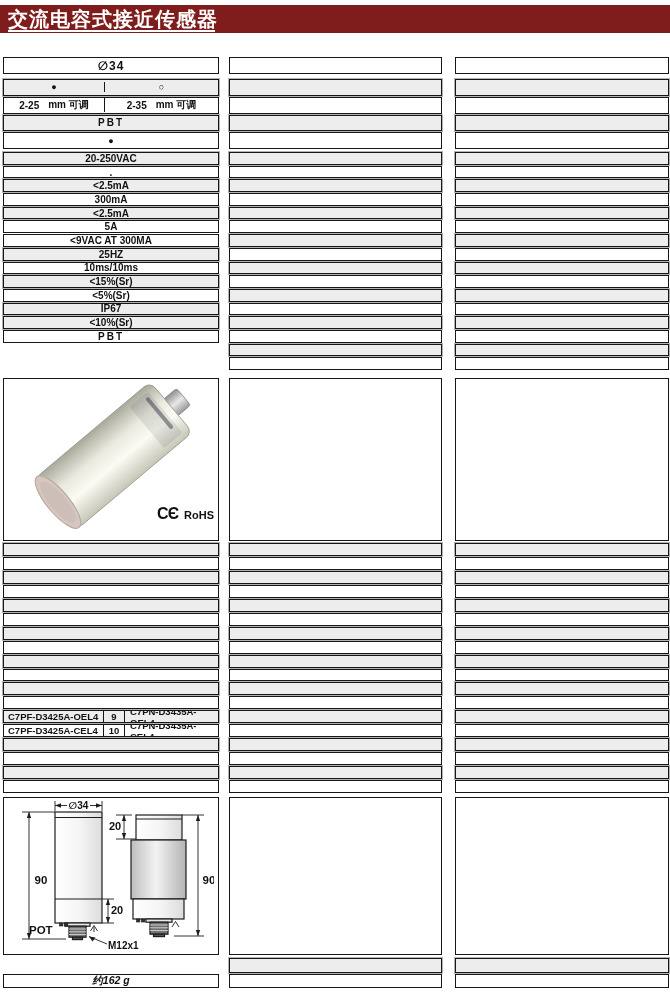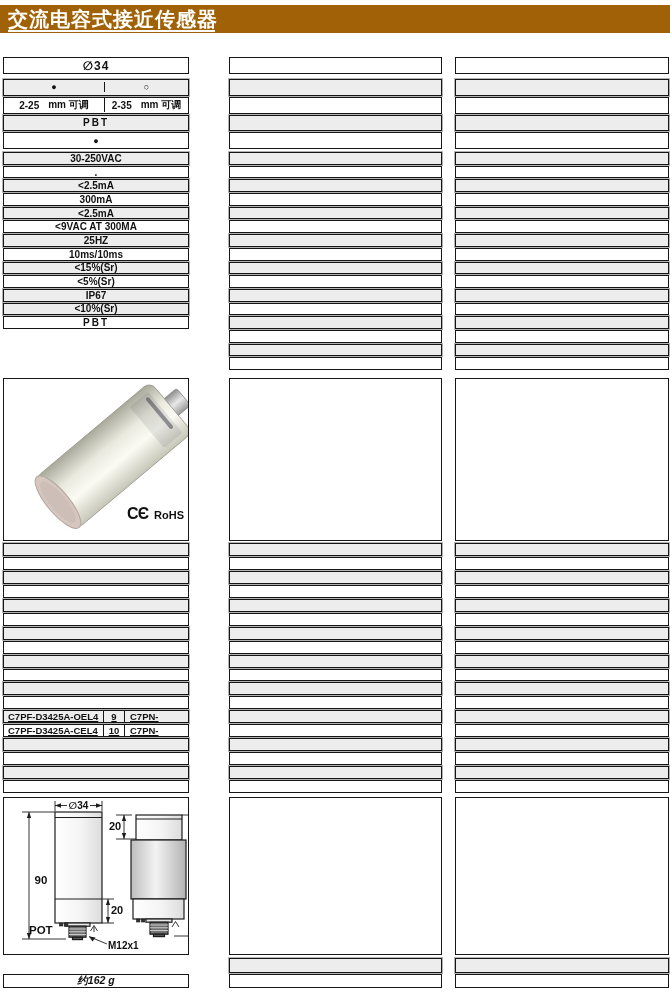--- a/index.html
+++ b/index.html
@@ -1,40 +1,40 @@
 <!DOCTYPE html>
 <html><head>
 <meta charset="utf-8">
 <style>
   html,body{margin:0;padding:0;background:#fff;}
   .page{position:relative;width:670px;height:993px;background:#fff;overflow:hidden;
         font-family:"Liberation Sans","DejaVu Sans",sans-serif;color:#111;}
   
-  .titlebar{position:absolute;left:0;top:5px;width:670px;height:28px;background:#a16207;}
+  .titlebar{position:absolute;left:0;top:5px;width:670px;height:28px;background:#7f1d1d;}
   .title{position:absolute;left:8px;top:1px;font-size:20px;font-weight:bold;color:#fff;letter-spacing:1px;}
   .title-underline{position:absolute;left:8px;top:25px;width:207px;height:2px;background:#fff;}
   
   .col{position:absolute;top:0;height:993px;}
   .block{position:absolute;left:0;width:100%;box-sizing:border-box;}
   .row{box-sizing:border-box;border:1.4px solid #161616;background:#fff;display:flex;
        align-items:center;justify-content:center;overflow:hidden;}
   .row.g{background:#ededed;box-shadow:0 0 0 1px #b3b3b3;}
   .row.w{background:#fff;}
   .grid4{display:grid;grid-template-rows:repeat(4,1fr);row-gap:1px;}
   .gridrows{display:grid;row-gap:1px;}
   .bigbox{border:1.5px solid #161616;background:#fff;overflow:hidden;}
   .split{display:grid;grid-template-columns:101px 1fr;padding:0;}
   .split .cell{display:flex;align-items:center;justify-content:center;gap:9px;overflow:hidden;}
   .split .cell:first-child{border-right:1.4px solid #161616;}
   .t10{font-size:10px;font-weight:bold;white-space:nowrap;}
   .t12{font-size:12px;font-weight:bold;letter-spacing:1px;}
   .dot9{font-size:9px;}
   .pbt{letter-spacing:2px;}
   
-  .mrow{padding:0;justify-content:flex-start;align-items:flex-start;text-decoration:underline;}
+  .mrow{padding:0;justify-content:flex-start;align-items:center;}
   .mc{display:flex;align-items:center;font-size:9.5px;font-weight:bold;overflow:hidden;}
   .mc1{width:95px;border-right:1.4px solid #161616;padding-left:4px;}
   .mc2{width:20px;border-right:1.4px solid #161616;justify-content:center;}
   .mc3{flex:1;padding-left:5px;}
   
   .photo-wrap{position:relative;}
   .cert{position:absolute;right:4px;bottom:17px;display:flex;align-items:baseline;gap:6px;}
   .ce{font-size:16px;font-weight:bold;letter-spacing:-1px;}
   .rohs{font-size:11px;font-weight:bold;}
   .footer-row{font-size:10.5px;font-weight:bold;}
@@ -43,21 +43,21 @@
 </head>
 <body>
 
 <div class="page">
 
   <div class="titlebar">
     <div class="title">交流电容式接近传感器</div>
     <div class="title-underline"></div>
   </div>
 
-  <div class="col" style="left:3px;width:186px;">
+  <div class="col" style="left:3px;width:216px;">
 
     <div class="block row w" style="top:57px;height:17px;">
       <span class="t12">∅34</span>
     </div>
 
     <div class="block grid4" style="top:79px;height:70px;">
       <div class="row g split">
         <div class="cell">
           <span class="dot9">●</span>
         </div>
@@ -78,33 +78,36 @@
       <div class="row g">
         <span class="t10 pbt">PBT</span>
       </div>
       <div class="row w">
         <span class="dot9">●</span>
       </div>
     </div>
 
     <div class="block gridrows" style="top:152px;height:218px;grid-template-rows:repeat(16,1fr);">
         <div class="row g">
-          <span class="t10">30-250VAC</span>
+          <span class="t10">20-250VAC</span>
         </div>
         <div class="row w">
           <span class="t10">.</span>
         </div>
         <div class="row g">
           <span class="t10">&lt;2.5mA</span>
         </div>
         <div class="row w">
           <span class="t10">300mA</span>
         </div>
         <div class="row g">
           <span class="t10">&lt;2.5mA</span>
+        </div>
+        <div class="row w">
+          <span class="t10">5A</span>
         </div>
         <div class="row w">
           <span class="t10">&lt;9VAC AT 300MA</span>
         </div>
         <div class="row g">
           <span class="t10">25HZ</span>
         </div>
         <div class="row w">
           <span class="t10">10ms/10ms</span>
         </div>

